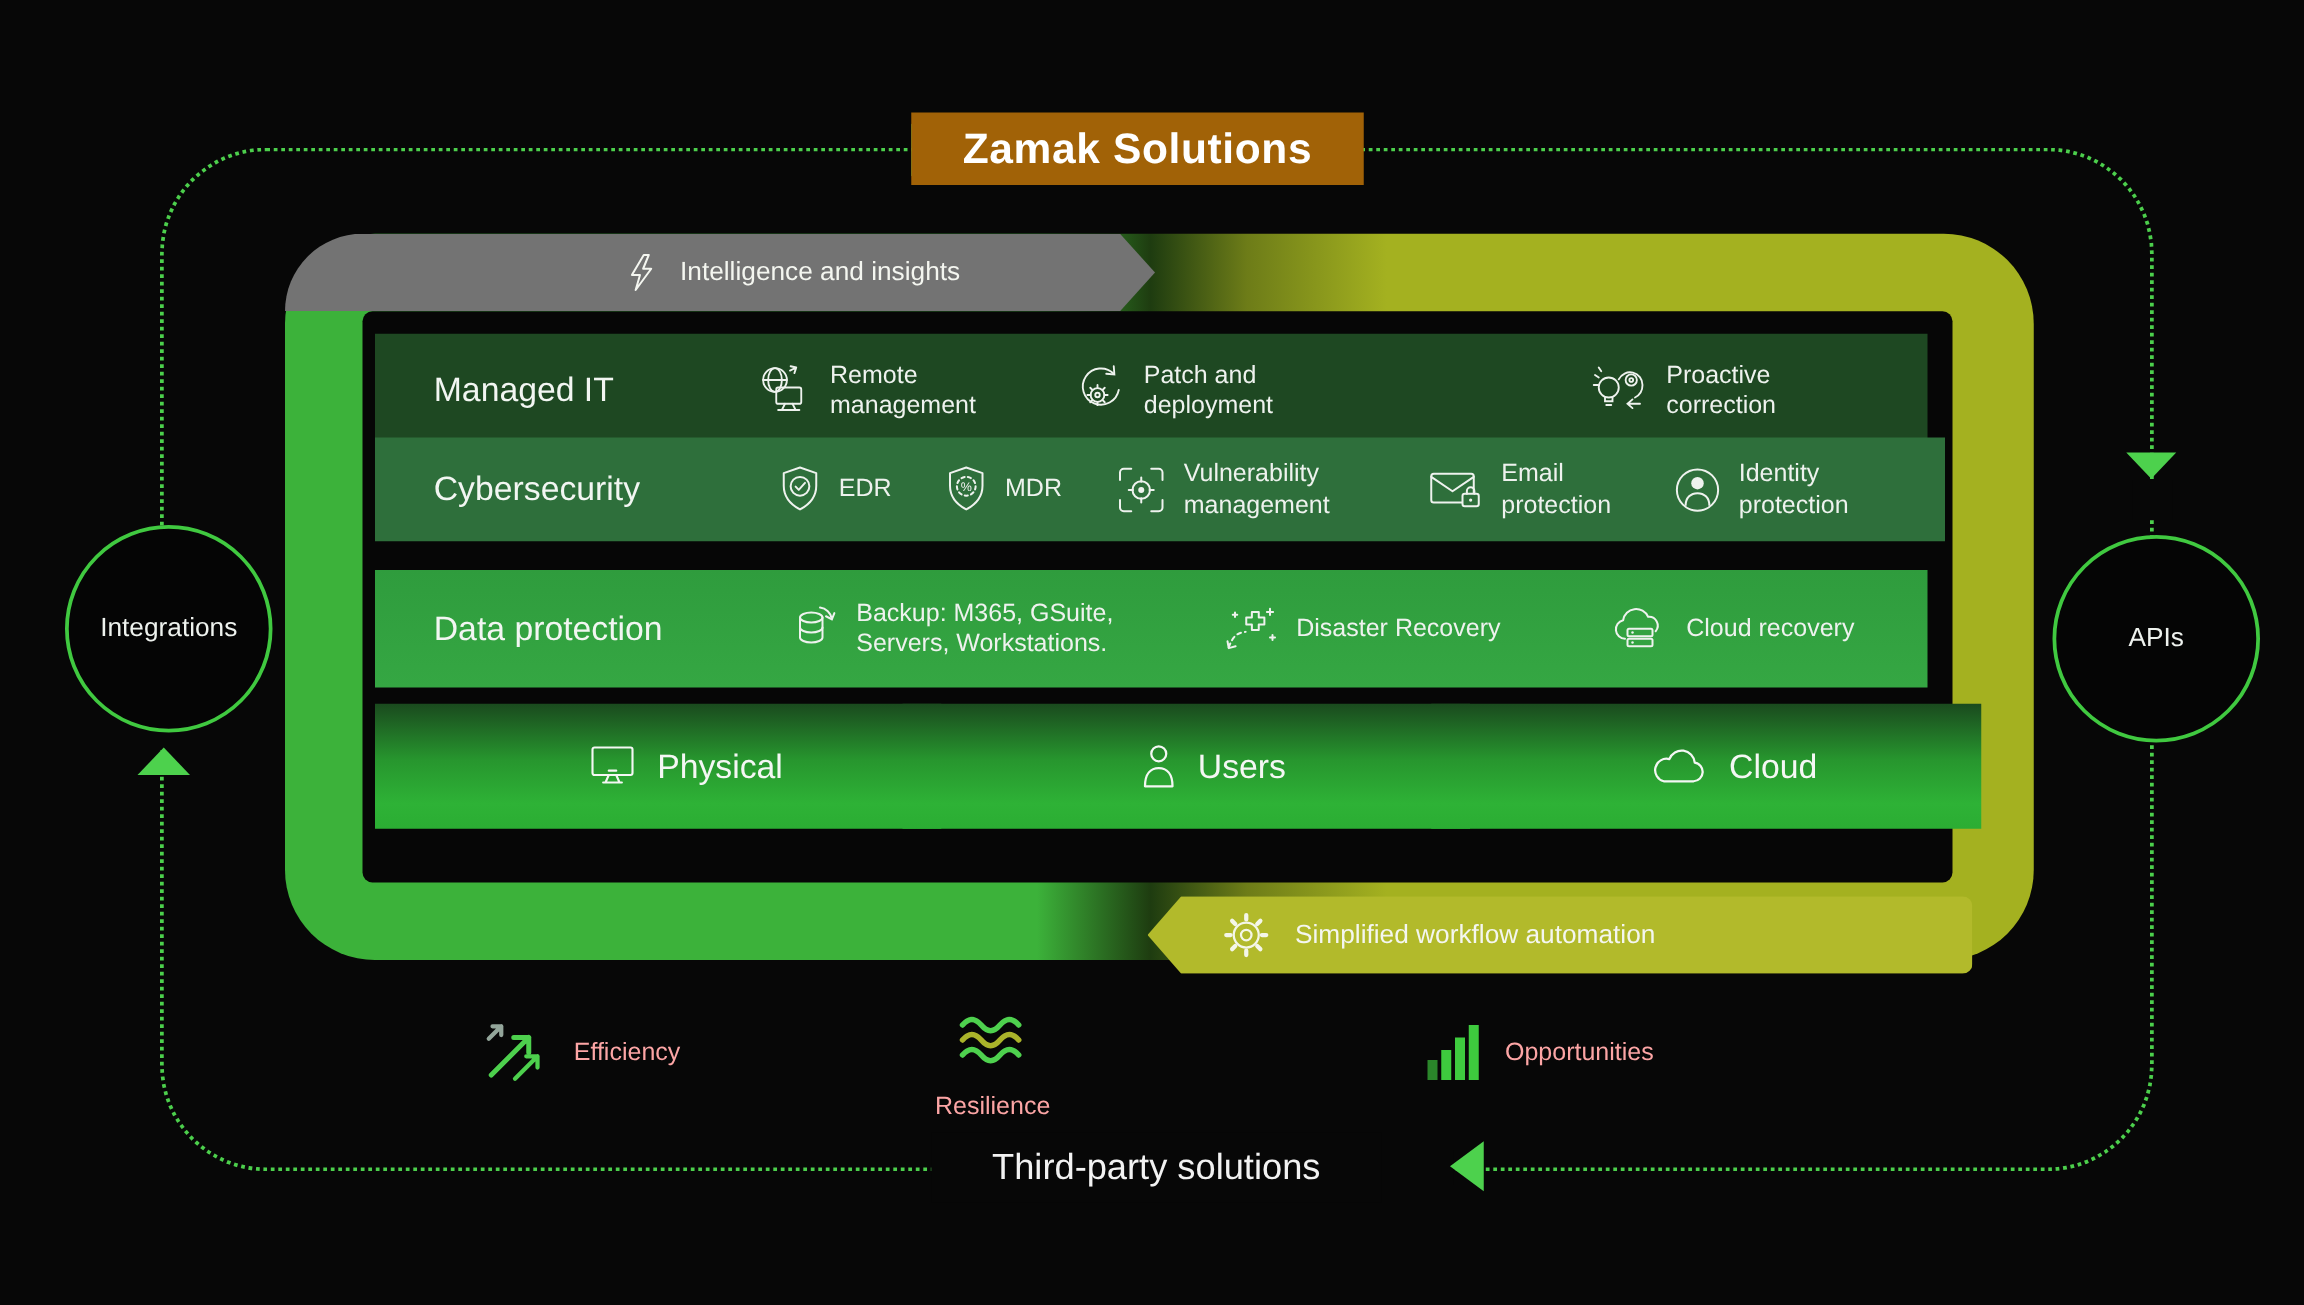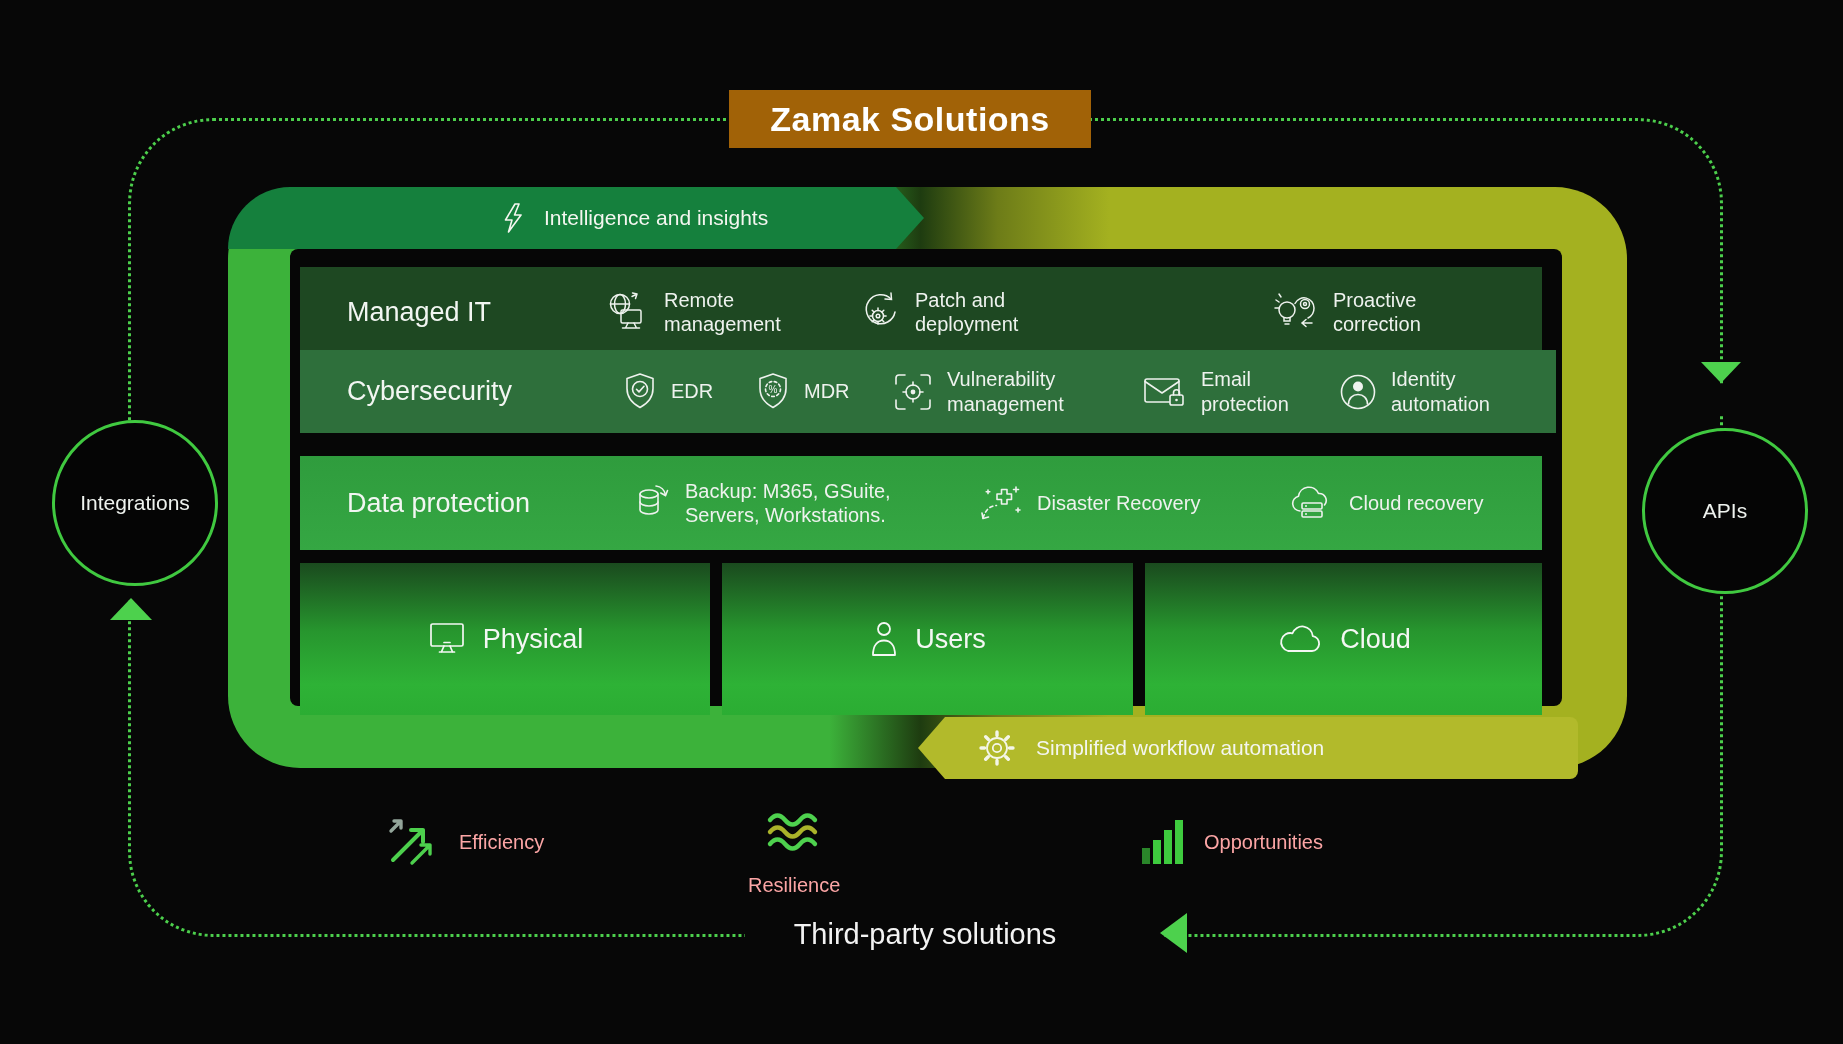--- a/index.html
+++ b/index.html
@@ -26,35 +26,35 @@
         background:#050505;display:flex;align-items:center;justify-content:center;font-size:21px;
         color:#eef2ee;z-index:3;text-align:right;}
   .node-left{left:52px;top:420px;}
   .node-right{left:1642px;top:428px;}
   
   .main-border{position:absolute;left:228px;top:187px;width:1399px;height:581px;border-radius:72px;
         background:linear-gradient(90deg,#3cb23a 0%,#3cb23a 43%,#1e3c10 49.5%,#6d7c18 55%,#a4b120 63%,#a4b120 100%);z-index:2;}
   .main-inner{position:absolute;left:290px;top:249px;width:1272px;height:457px;background:#060606;border-radius:8px;z-index:3;}
   
   .banner{position:absolute;height:62px;display:flex;align-items:center;z-index:4;font-size:21px;color:#f4f6f0;}
-  .banner-top{left:228px;top:187px;width:696px;background:#15803d;border-top-left-radius:72px;
+  .banner-top{left:228px;top:187px;width:696px;background:#737373;border-top-left-radius:72px;
       clip-path:polygon(0 0,668px 0,100% 50%,668px 100%,0 100%);padding-left:272px;gap:18px;box-sizing:border-box;}
   .banner-bottom{left:918px;top:700px;width:660px;background:#b2ba2b;border-radius:0 8px 8px 0;
       clip-path:polygon(27px 0,100% 0,100% 100%,27px 100%,0 50%);padding-left:60px;gap:20px;box-sizing:border-box;margin-top:17px;}
   
   .row{position:absolute;left:300px;width:1242px;z-index:4;}
   .row-1{top:267px;height:90px;background:#1e4822;}
   .row-2{top:350px;height:83px;background:#2e6f3b;padding-left:14px;}
   .row-3{top:456px;height:94px;background:linear-gradient(180deg,#2f9c3d,#35a743);}
   .row-label{position:absolute;left:47px;top:0;height:100%;display:flex;align-items:center;font-size:27px;color:#f2f6f2;}
   .item{position:absolute;top:0;height:100%;display:flex;align-items:center;gap:13px;}
   .item-label{font-size:20px;line-height:1.22;color:#eef2ee;}
   
-  .env{position:absolute;top:563px;height:152px;background:linear-gradient(180deg,#1a4a1e 0%,#27962e 45%,#2eb236 80%,#2bad33 100%);
-       display:flex;align-items:center;justify-content:center;gap:16px;z-index:4;font-size:27px;color:#f4f7f4;}
+  .env{position:absolute;top:563px;height:100px;background:linear-gradient(180deg,#1a4a1e 0%,#27962e 45%,#2eb236 80%,#2bad33 100%);
+       display:flex;align-items:center;justify-content:center;gap:16px;z-index:4;font-size:27px;color:#f4f7f4;padding-left:43px;}
   .env-1{left:300px;width:410px;}
   .env-2{left:722px;width:411px;}
   .env-3{left:1145px;width:397px;}
   
   .benefit{position:absolute;top:808px;height:68px;display:flex;align-items:center;gap:18px;font-size:20px;color:#fca5a5;z-index:3;}
   .b-1{left:385px;} .b-2{left:748px;flex-direction:column;} .b-3{left:1138px;}
   svg{display:block;}
 </style>
 </head>
 <body>
@@ -202,21 +202,21 @@
     </div>
 
     <div class="item" style="left:1038px">
       <span>
         <svg width="40" height="40" viewBox="0 0 40 40" fill="none" stroke="#eef2ee" stroke-width="1.6">
           <circle cx="20" cy="20" r="16.5"></circle>
           <circle cx="20" cy="14.5" r="5" fill="#eef2ee" stroke="none"></circle>
           <path d="M10.5 32.5 c0-6.5 4.2-10 9.5-10 s9.5 3.5 9.5 10"></path>
         </svg>
       </span>
-      <div class="item-label" style="width:112px">Identity automation</div>
+      <div class="item-label" style="width:112px">Identity protection</div>
     </div>
   </div>
 
   <div class="row row-3">
     <div class="row-label">Data protection</div>
 
     <div class="item" style="left:332px">
       <span>
         <svg width="40" height="44" viewBox="0 0 40 44" fill="none" stroke="#eef2ee" stroke-width="1.6" stroke-linecap="round">
           <ellipse cx="17" cy="13" rx="9" ry="4"></ellipse>

